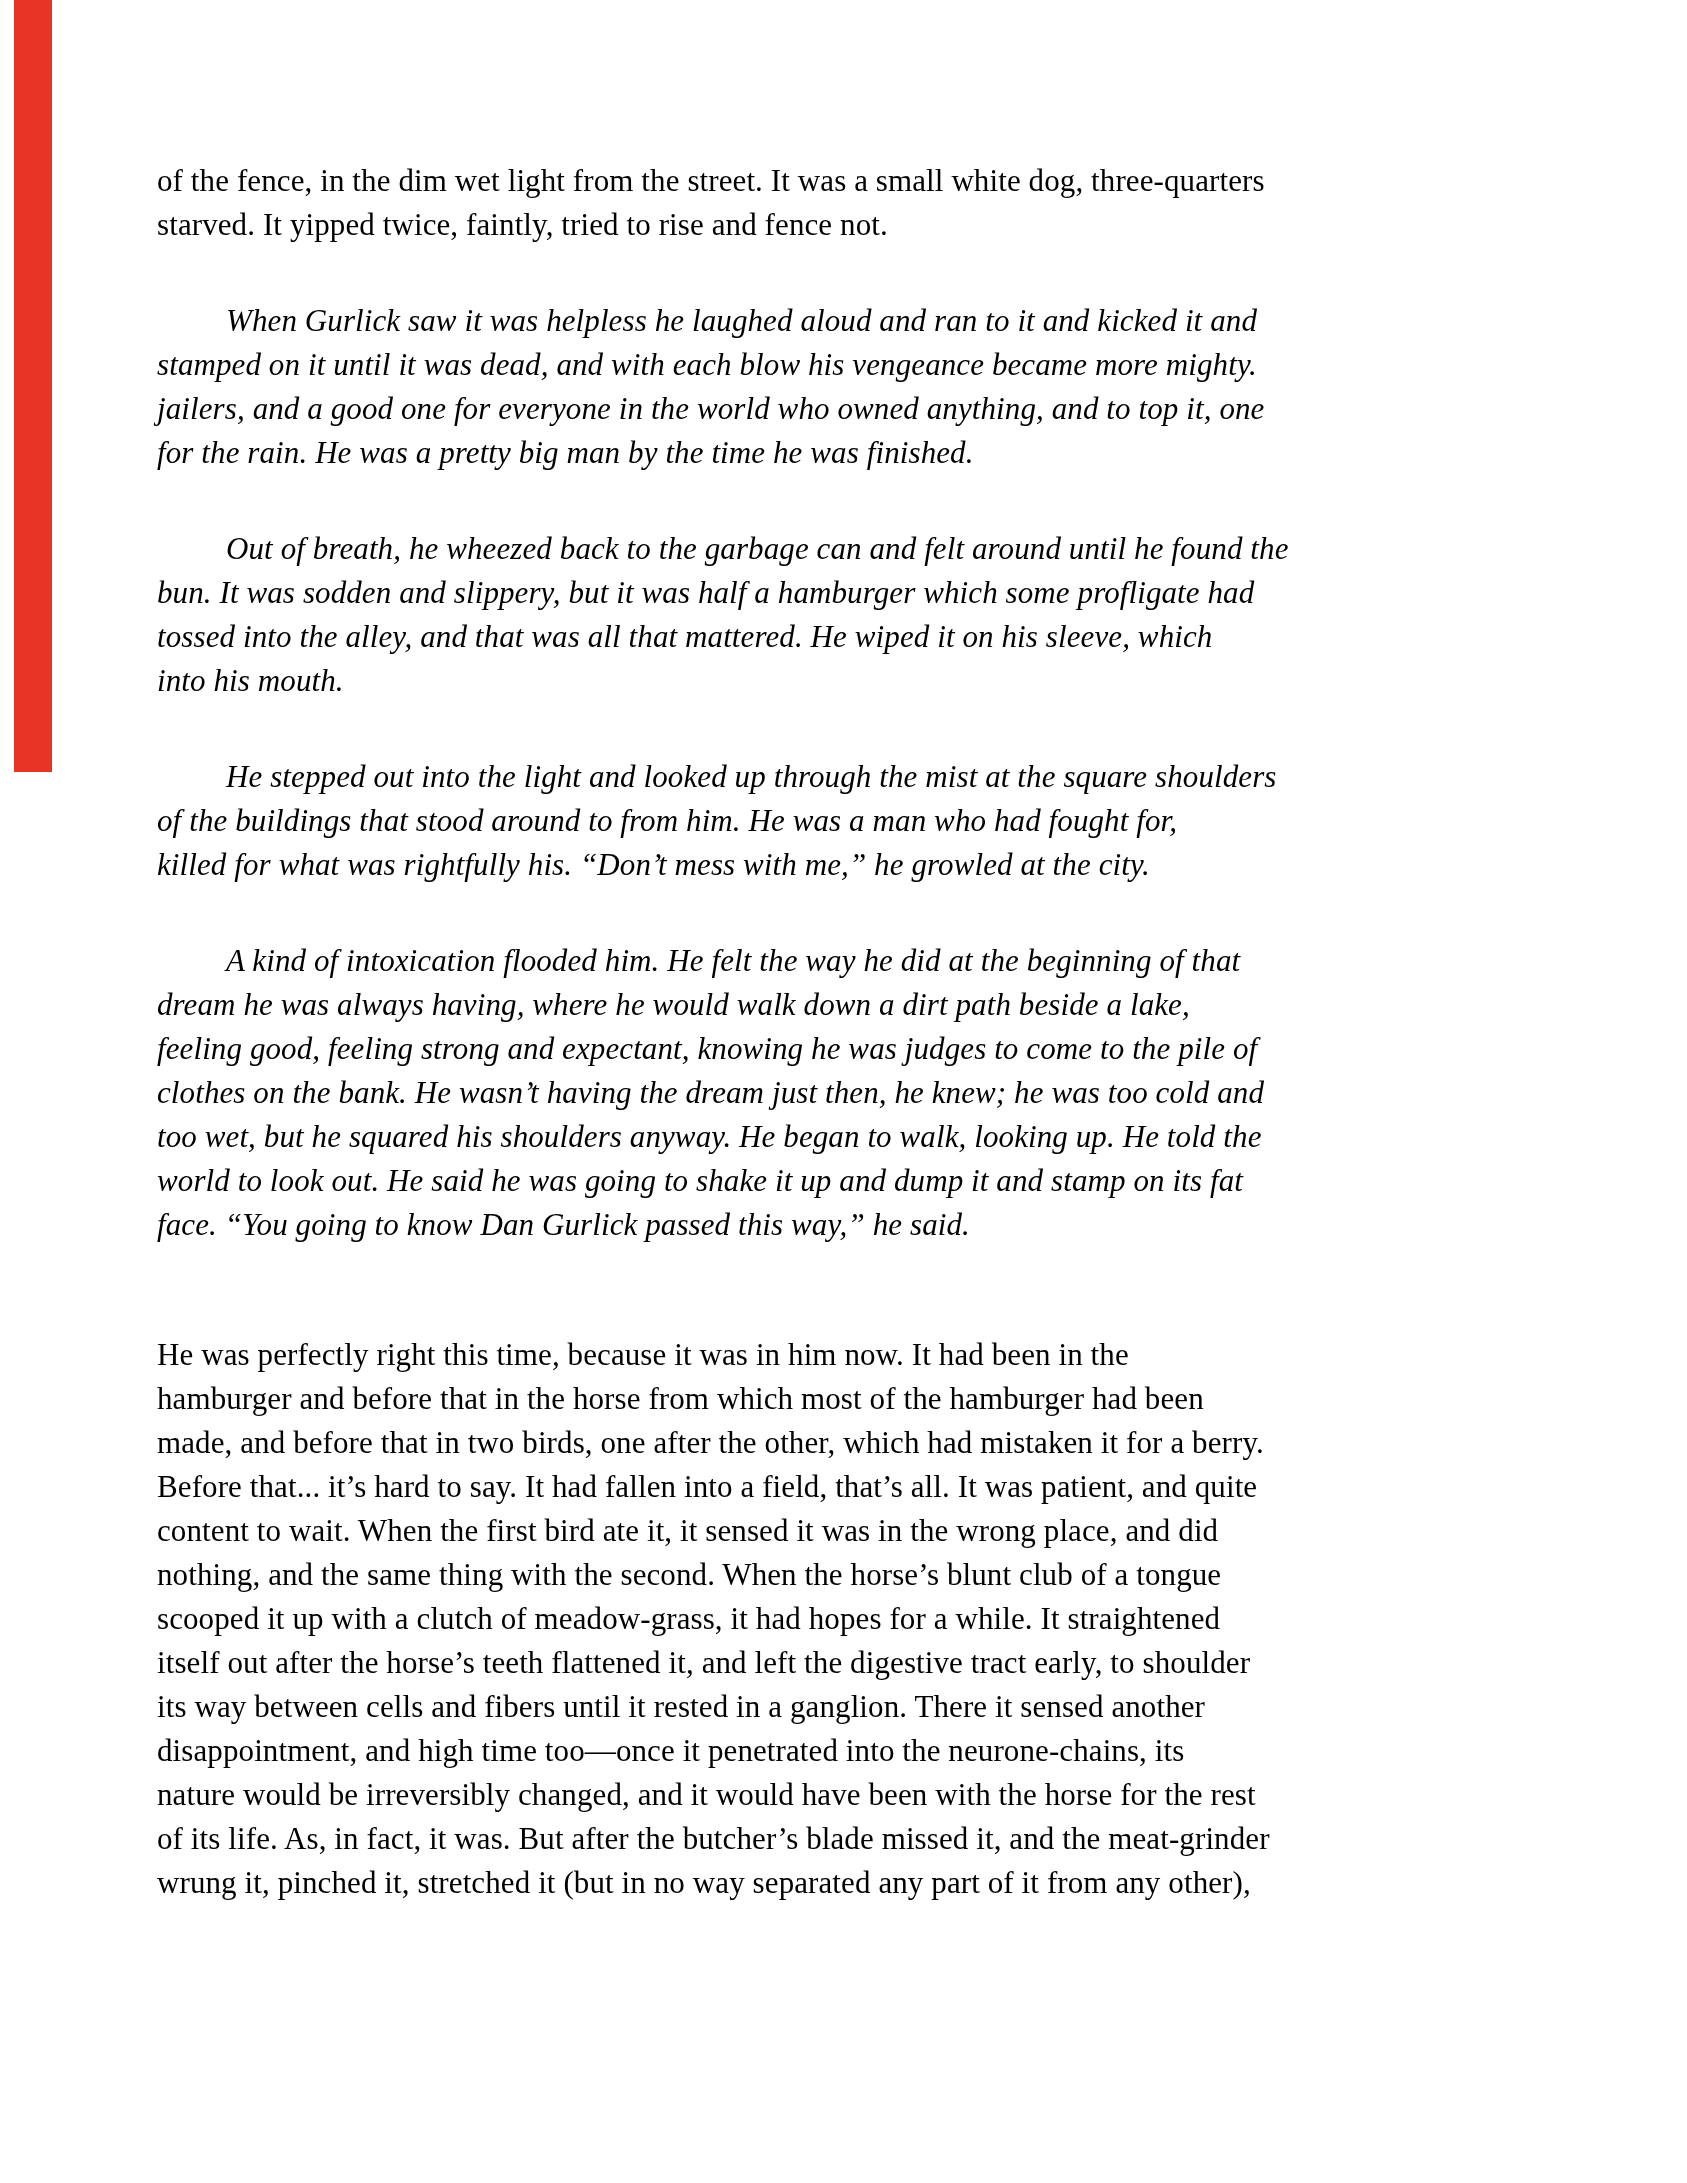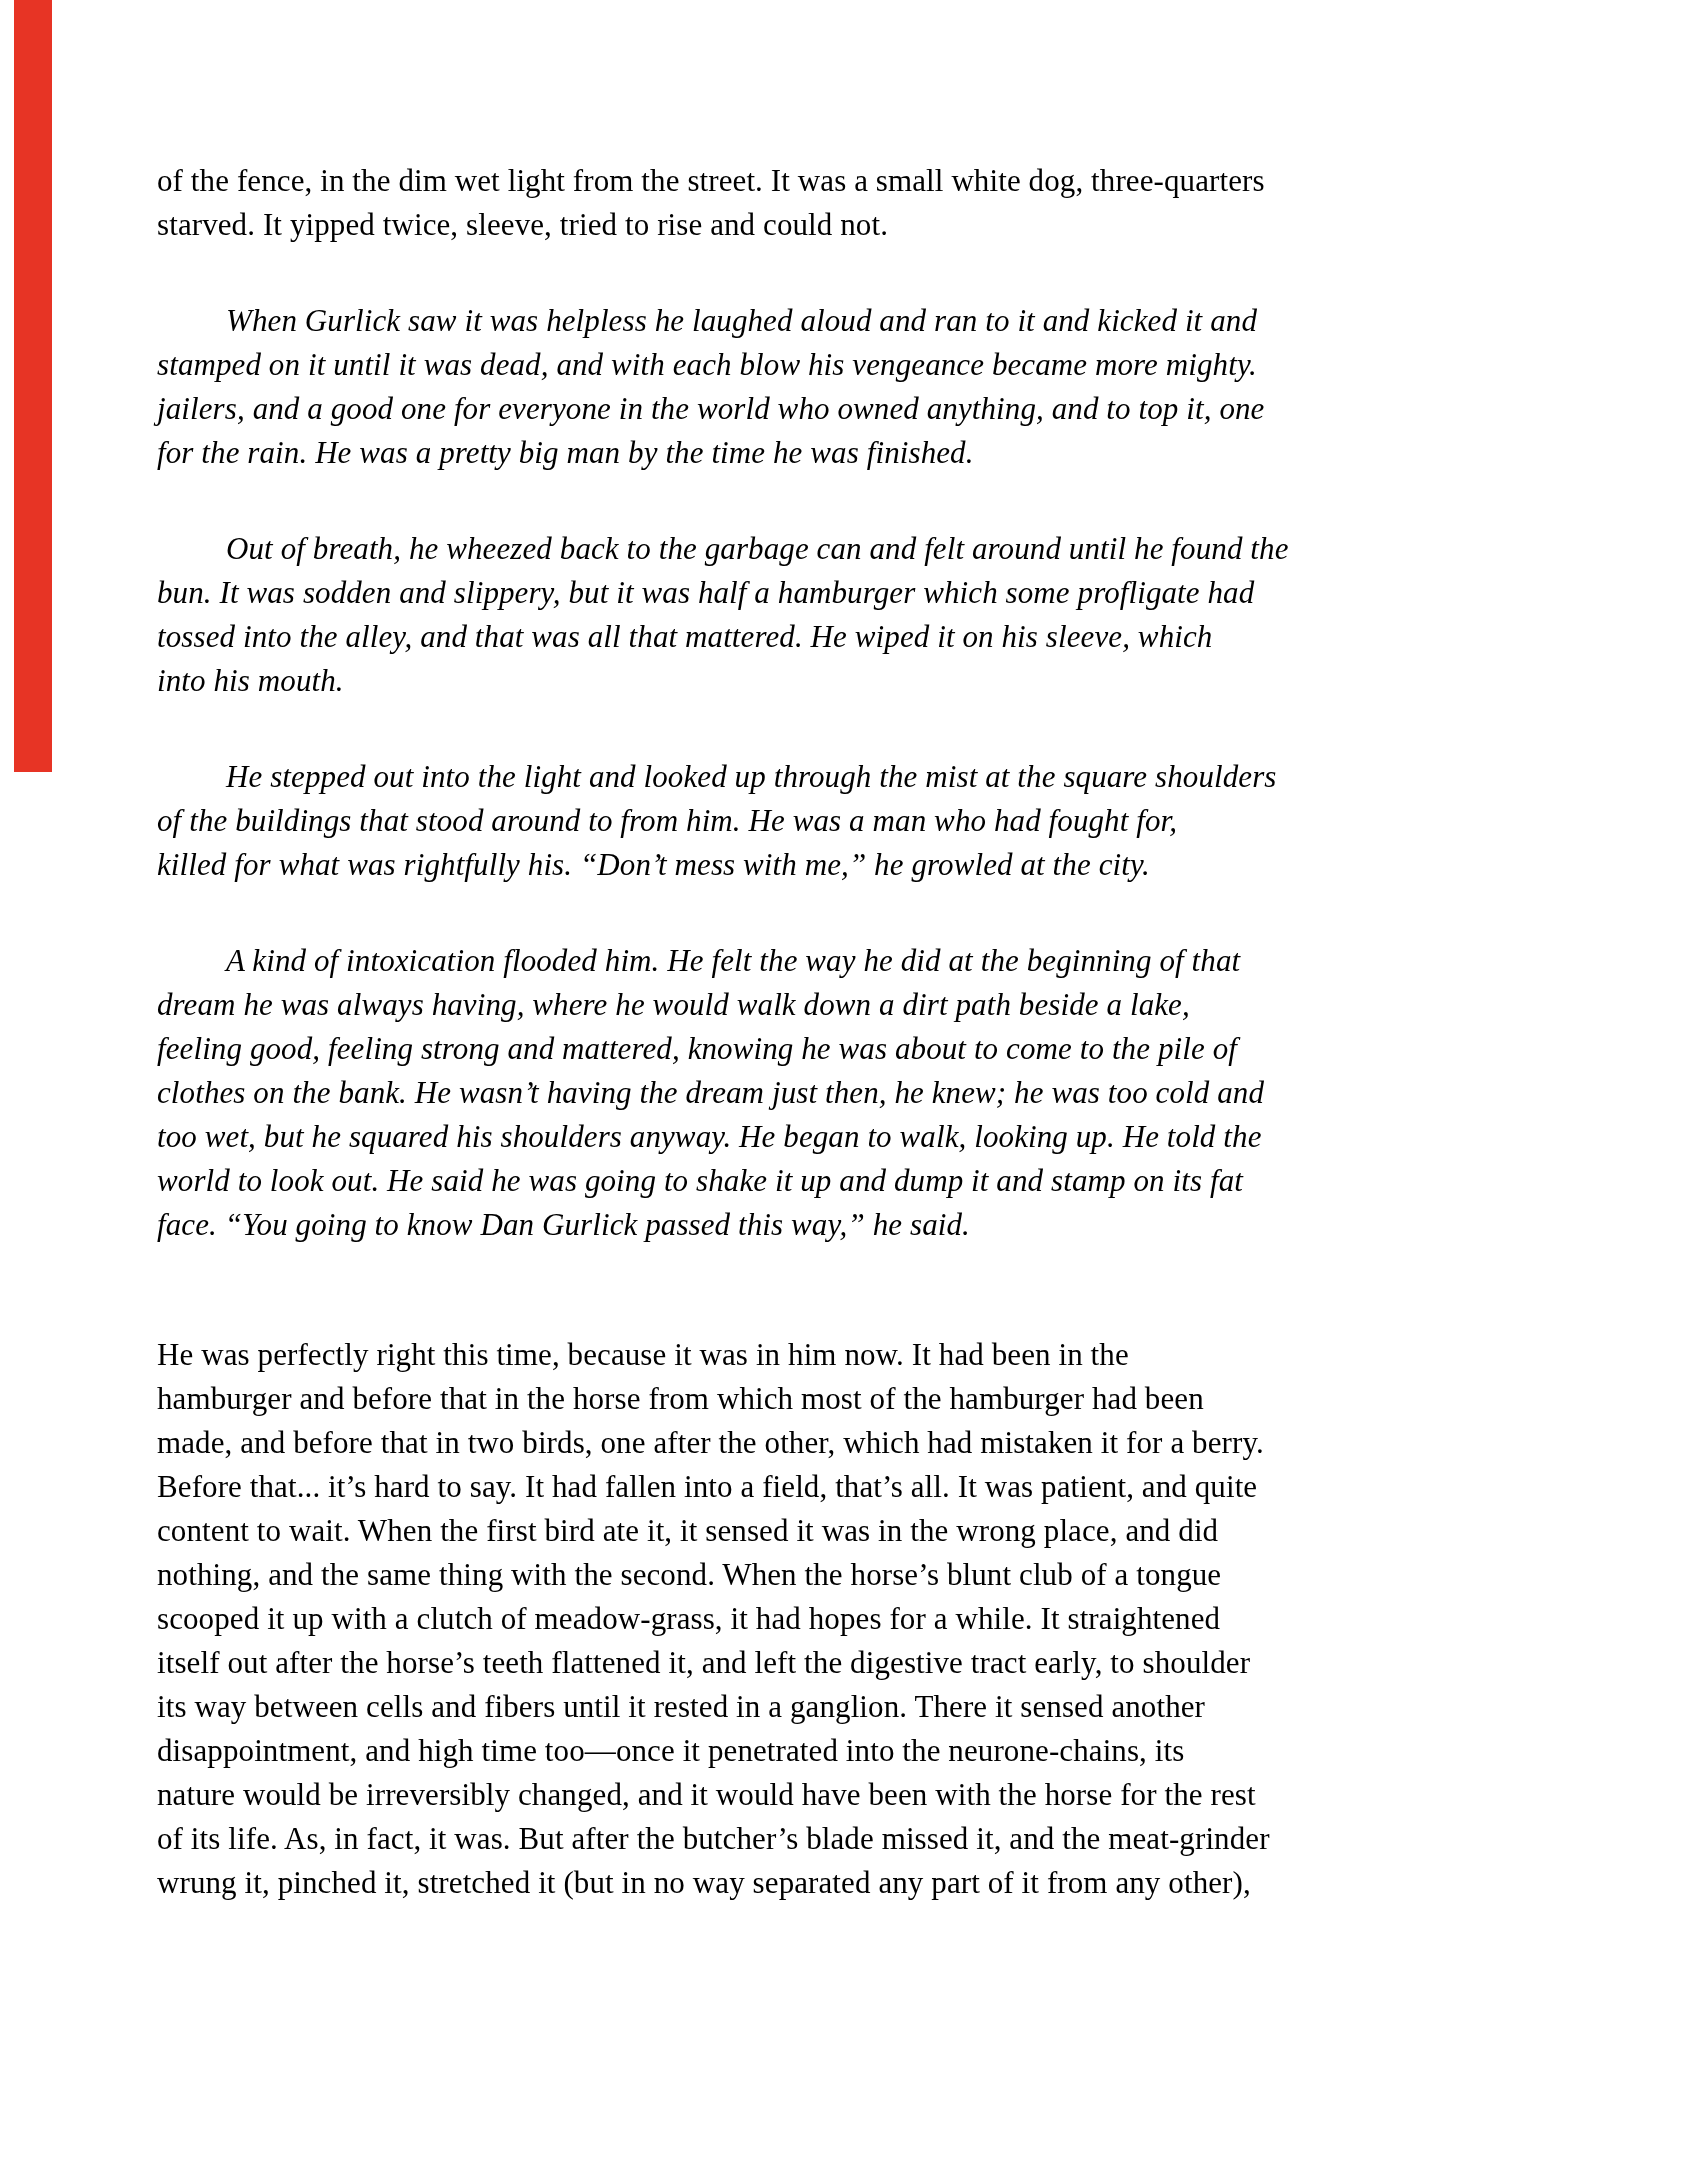--- a/index.html
+++ b/index.html
@@ -53,21 +53,21 @@
   }
 </style>
 </head>
 <body>
 
 <div class="page">
   <div class="margin-bar" style="background: rgb(231, 52, 37);"></div>
   <div class="page-text">
       <div class="para">
         <div class="line">of the fence, in the dim wet light from the street. It was a small white dog, three-quarters</div>
-        <div class="line">starved. It yipped twice, sleeve, tried to rise and could not.</div>
+        <div class="line">starved. It yipped twice, faintly, tried to rise and fence not.</div>
       </div>
       <div class="para indent spaced">
         <div class="line">When Gurlick saw it was helpless he laughed aloud and ran to it and kicked it and</div>
         <div class="line">stamped on it until it was dead, and with each blow his vengeance became more mighty.</div>
         <div class="line">jailers, and a good one for everyone in the world who owned anything, and to top it, one</div>
         <div class="line">for the rain. He was a pretty big man by the time he was finished.</div>
       </div>
       <div class="para indent spaced">
         <div class="line">Out of breath, he wheezed back to the garbage can and felt around until he found the</div>
         <div class="line">bun. It was sodden and slippery, but it was half a hamburger which some profligate had</div>
@@ -75,21 +75,21 @@
         <div class="line">into his mouth.</div>
       </div>
       <div class="para indent spaced">
         <div class="line">He stepped out into the light and looked up through the mist at the square shoulders</div>
         <div class="line">of the buildings that stood around to from him. He was a man who had fought for,</div>
         <div class="line">killed for what was rightfully his. “Don’t mess with me,” he growled at the city.</div>
       </div>
       <div class="para indent spaced">
         <div class="line">A kind of intoxication flooded him. He felt the way he did at the beginning of that</div>
         <div class="line">dream he was always having, where he would walk down a dirt path beside a lake,</div>
-        <div class="line">feeling good, feeling strong and mattered, knowing he was about to come to the pile of</div>
+        <div class="line">feeling good, feeling strong and expectant, knowing he was judges to come to the pile of</div>
         <div class="line">clothes on the bank. He wasn’t having the dream just then, he knew; he was too cold and</div>
         <div class="line">too wet, but he squared his shoulders anyway. He began to walk, looking up. He told the</div>
         <div class="line">world to look out. He said he was going to shake it up and dump it and stamp on its fat</div>
         <div class="line">face. “You going to know Dan Gurlick passed this way,” he said.</div>
       </div>
       <div class="para section-break">
         <div class="line">He was perfectly right this time, because it was in him now. It had been in the</div>
         <div class="line">hamburger and before that in the horse from which most of the hamburger had been</div>
         <div class="line">made, and before that in two birds, one after the other, which had mistaken it for a berry.</div>
         <div class="line">Before that... it’s hard to say. It had fallen into a field, that’s all. It was patient, and quite</div>

